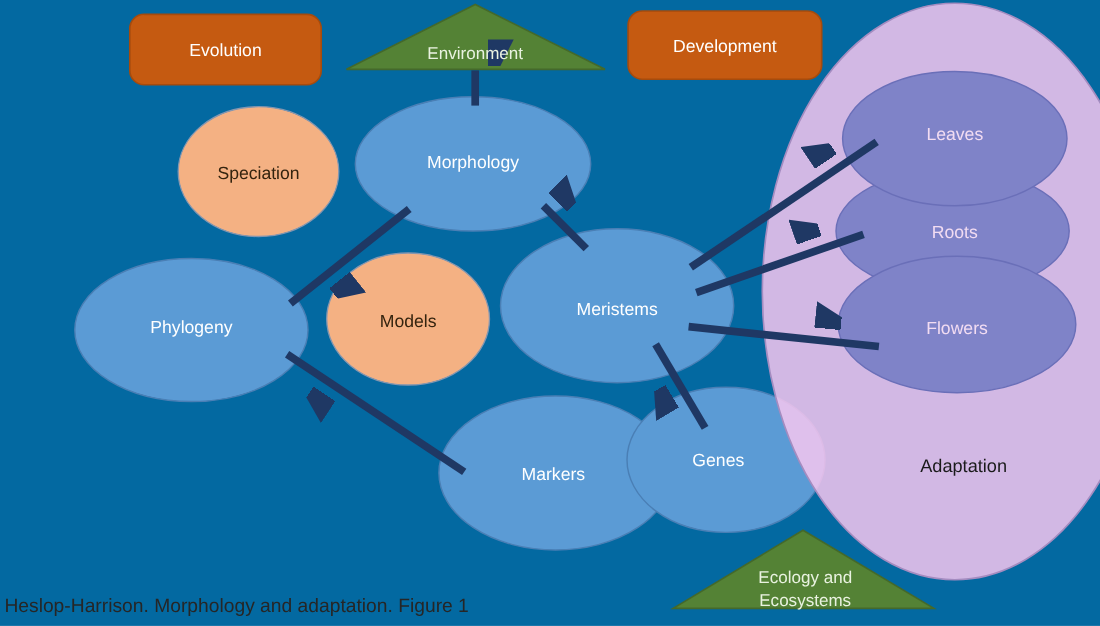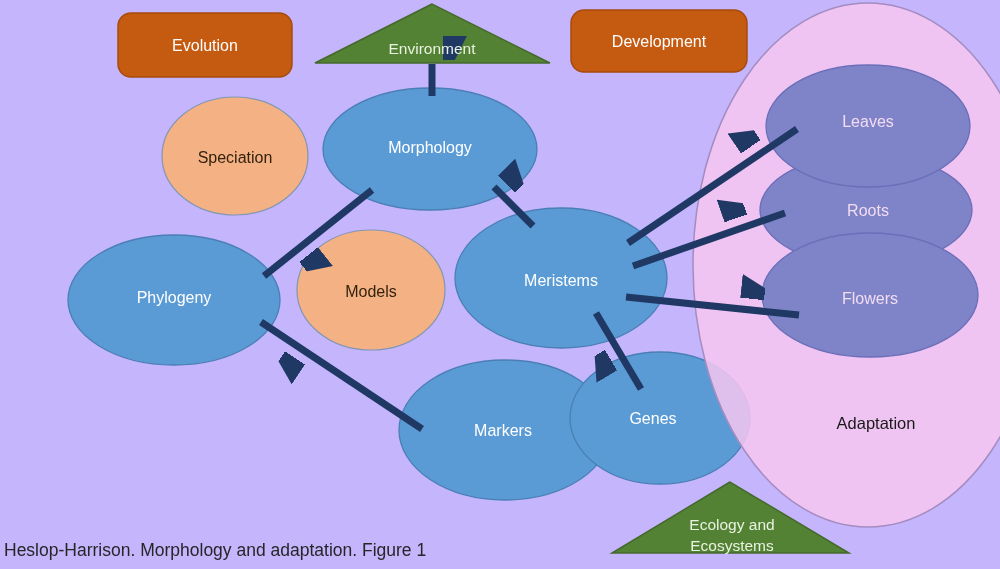--- a/index.html
+++ b/index.html
@@ -1,16 +1,16 @@
 <!DOCTYPE html>
 <html><head>
 <meta charset="utf-8">
 <style>
   html,body{margin:0;padding:0;background:#ffffff;}
-  #stage{position:relative;width:1000px;height:569px;background:#c4b5fd;overflow:hidden;
+  #stage{position:relative;width:1000px;height:569px;background:#0369a1;overflow:hidden;
          font-family:"Liberation Sans", sans-serif;}
   svg{display:block;}
   text{font-family:"Liberation Sans", sans-serif;}
   .node-label{font-size:16px;fill:#ffffff;}
   .dark-label{font-size:16px;fill:#33230e;}
   .purple-label{font-size:16px;fill:#f2dcf2;}
   .adaptation-label{font-size:16.5px;fill:#1a1a1a;}
   .box-label{font-size:16px;fill:#ffffff;}
   .tri-label{font-size:15.5px;fill:#e9f2e0;}
   .caption-label{font-size:17.5px;fill:#262626;}

